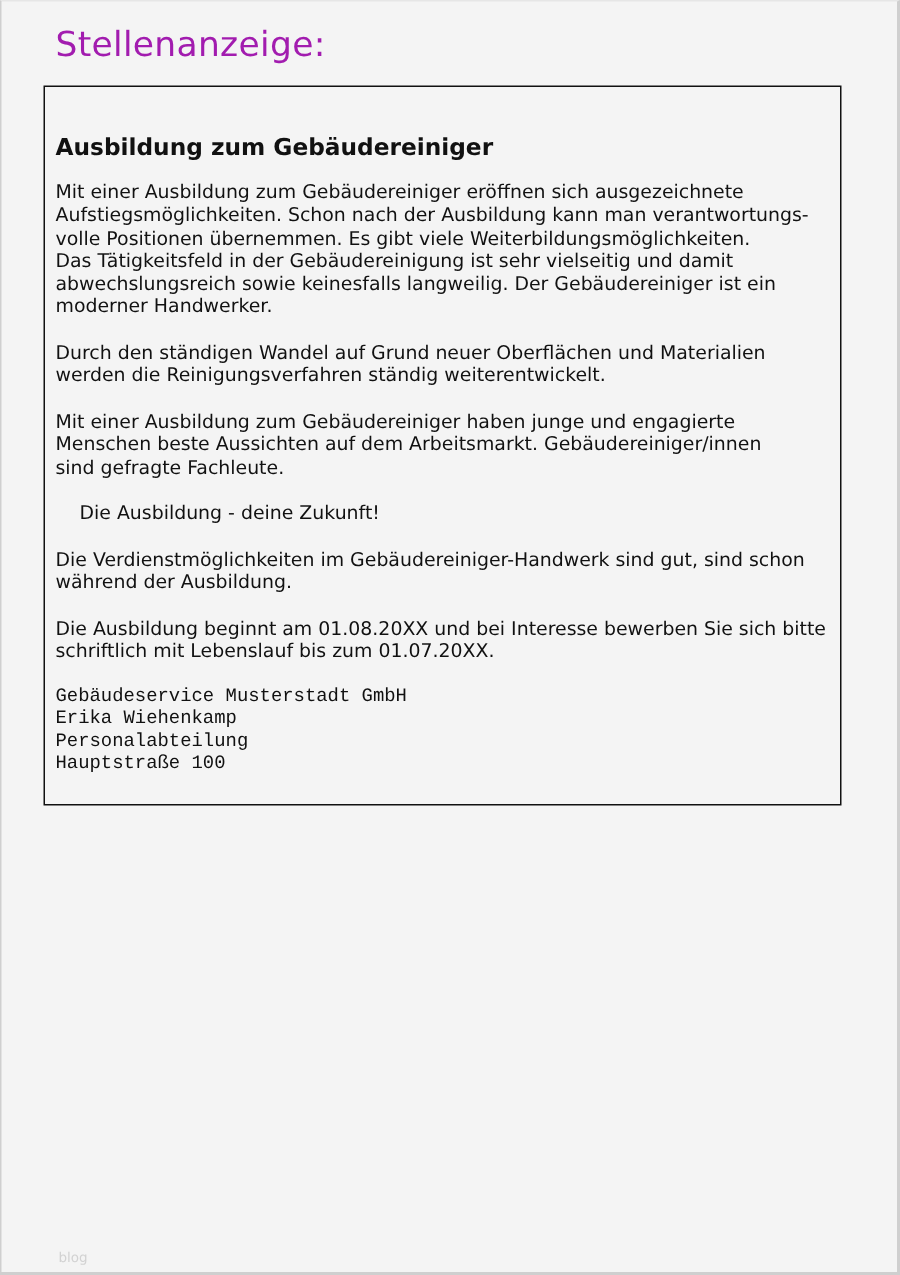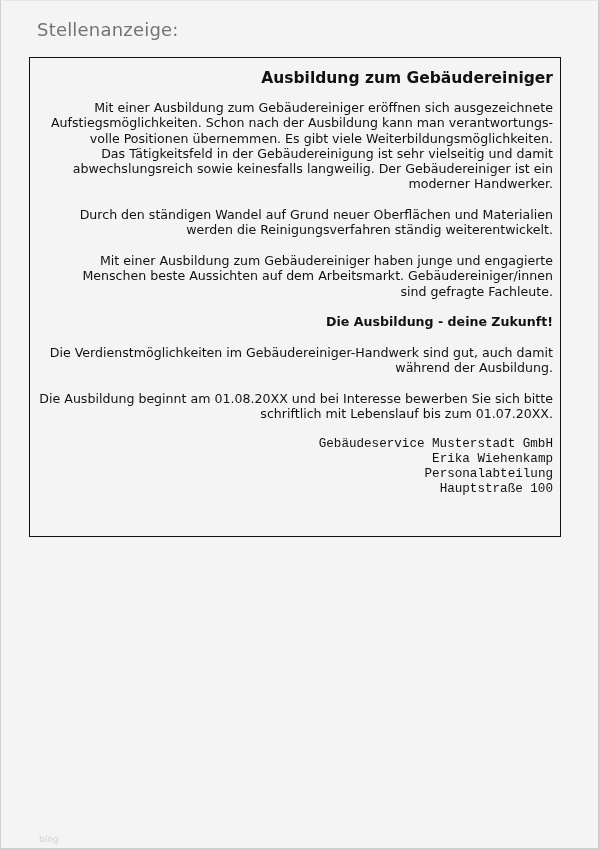--- a/index.html
+++ b/index.html
@@ -23,52 +23,52 @@
       border-left: 1px solid #cfcfcf;
       border-right: 2px solid #cfcfcf;
       border-bottom: 2px solid #cfcfcf;
       border-top: 1px solid #e6e6e6;
       pointer-events: none;
     }
     .doc-heading {
       position: absolute;
       left: 37px;
       top: 16px;
-      font-size: 18px;
+      font-size: 23px;
       font-weight: normal;
-      color: #737373;
+      color: #a21caf;
       letter-spacing: 0.2px;
       margin: 0;
       line-height: 28px;
     }
     .ad-box {
       position: absolute;
       left: 29px;
       top: 57px;
       width: 532px;
       height: 480px;
       box-sizing: border-box;
       border: 1px solid #111;
-      padding: 10px 7px 0 7px;
-      text-align: right;
+      padding: 30px 7px 0 7px;
     }
     .ad-title {
       font-size: 15.5px;
       font-weight: bold;
       margin: 0 0 12px 0;
       line-height: 20px;
     }
     .ad-text {
       font-size: 12.6px;
       line-height: 15.3px;
       margin: 0 0 15.3px 0;
       white-space: pre-line;
     }
     .ad-text.bold {
-      font-weight: bold;
+      font-weight: normal;
+      margin-left: 16px;
     }
     .contact {
       font-size: 12.6px;
       line-height: 15.3px;
       margin: 0;
     }
     .contact div {
       white-space: nowrap;
       font-family: Liberation Mono, monospace;
     }
@@ -98,21 +98,21 @@
 abwechslungsreich sowie keinesfalls langweilig. Der Gebäudereiniger ist ein
 moderner Handwerker.</p>
   <p class="ad-text">Durch den ständigen Wandel auf Grund neuer Oberflächen und Materialien
 werden die Reinigungsverfahren ständig weiterentwickelt.</p>
   <p class="ad-text">Mit einer Ausbildung zum Gebäudereiniger haben junge und engagierte
 Menschen beste Aussichten auf dem Arbeitsmarkt. Gebäudereiniger/innen
 sind gefragte Fachleute.</p>
 
   <p class="ad-text bold">Die Ausbildung - deine Zukunft!</p>
 
-  <p class="ad-text">Die Verdienstmöglichkeiten im Gebäudereiniger-Handwerk sind gut, auch damit
+  <p class="ad-text">Die Verdienstmöglichkeiten im Gebäudereiniger-Handwerk sind gut, sind schon
 während der Ausbildung.</p>
   <p class="ad-text">Die Ausbildung beginnt am 01.08.20XX und bei Interesse bewerben Sie sich bitte
 schriftlich mit Lebenslauf bis zum 01.07.20XX.</p>
 
   <div class="contact">
     <div>Gebäudeservice Musterstadt GmbH</div>
     <div>Erika Wiehenkamp</div>
     <div>Personalabteilung</div>
     <div>Hauptstraße 100</div>
   </div>

